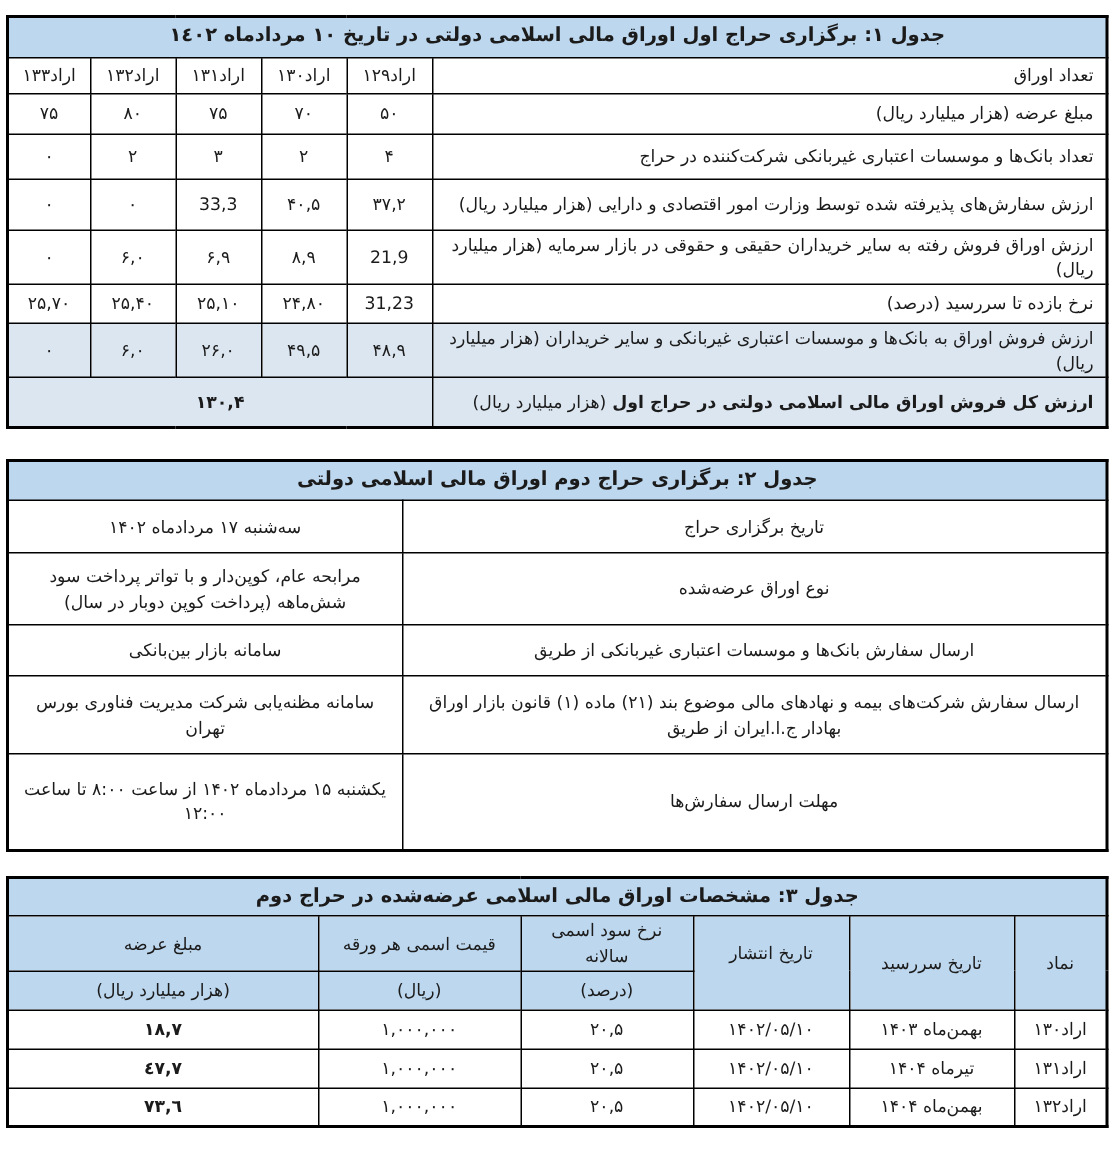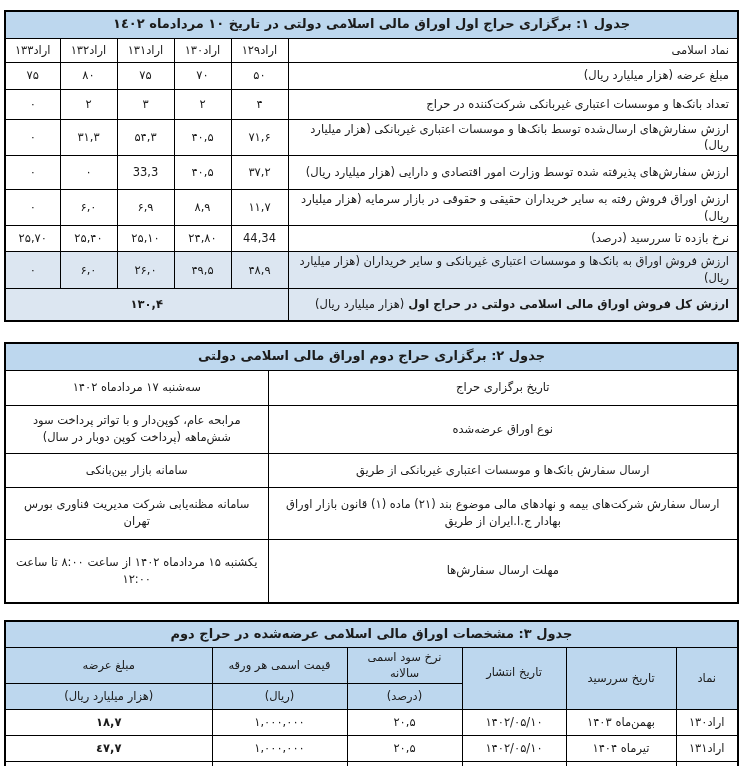--- a/index.html
+++ b/index.html
@@ -35,21 +35,21 @@
         <col style="width:57px">
       <col style="width:57px">
         <col style="width:57px">
         <col style="width:55px">
     </colgroup>
     <tbody>
       <tr class="h27">
         <td class="title-cell" colspan="6">جدول ۱: برگزاری حراج اول اوراق مالی اسلامی دولتی در تاریخ ۱۰ مردادماه ۱٤۰۲</td>
       </tr>
       <tr class="h24">
-        <td class="lbl">نماد اسلامی</td>
+        <td class="lbl">تعداد اوراق</td>
         <td>اراد۱۲۹</td>
         <td>اراد۱۳۰</td>
         <td>اراد۱۳۱</td>
         <td>اراد۱۳۲</td>
         <td>اراد۱۳۳</td>
       </tr>
       <tr class="h27">
         <td class="lbl">مبلغ عرضه (هزار میلیارد ریال)</td>
         <td>۵۰</td>
         <td>۷۰</td>
@@ -59,46 +59,38 @@
       </tr>
       <tr class="h30">
         <td class="lbl">تعداد بانک‌ها و موسسات اعتباری غیربانکی شرکت‌کننده در حراج</td>
         <td>۴</td>
         <td>۲</td>
         <td>۳</td>
         <td>۲</td>
         <td>۰</td>
       </tr>
       <tr class="h34">
-        <td class="lbl">ارزش سفارش‌های ارسال‌شده توسط بانک‌ها و موسسات اعتباری غیربانکی (هزار میلیارد ریال)</td>
-        <td>۷۱,۶</td>
-        <td>۴۰,۵</td>
-        <td>۵۴,۳</td>
-        <td>۳۱,۳</td>
-        <td>۰</td>
-      </tr>
-      <tr class="h34">
         <td class="lbl">ارزش سفارش‌های پذیرفته شده توسط وزارت امور اقتصادی و دارایی (هزار میلیارد ریال)</td>
         <td>۳۷,۲</td>
         <td>۴۰,۵</td>
         <td>33,3</td>
         <td>۰</td>
         <td>۰</td>
       </tr>
       <tr class="h36">
         <td class="lbl">ارزش اوراق فروش رفته به سایر خریداران حقیقی و حقوقی در بازار سرمایه (هزار میلیارد ریال)</td>
-        <td>۱۱,۷</td>
+        <td>21,9</td>
         <td>۸,۹</td>
         <td>۶,۹</td>
         <td>۶,۰</td>
         <td>۰</td>
       </tr>
       <tr class="h26">
         <td class="lbl">نرخ بازده تا سررسید (درصد)</td>
-        <td>44,34</td>
+        <td>31,23</td>
         <td>۲۴,۸۰</td>
         <td>۲۵,۱۰</td>
         <td>۲۵,۴۰</td>
         <td>۲۵,۷۰</td>
       </tr>
       <tr class="h34">
         <td class="lbl hl">ارزش فروش اوراق به بانک‌ها و موسسات اعتباری غیربانکی و سایر خریداران (هزار میلیارد ریال)</td>
         <td class="hl">۴۸,۹</td>
         <td class="hl">۴۹,۵</td>
         <td class="hl">۲۶,۰</td>

